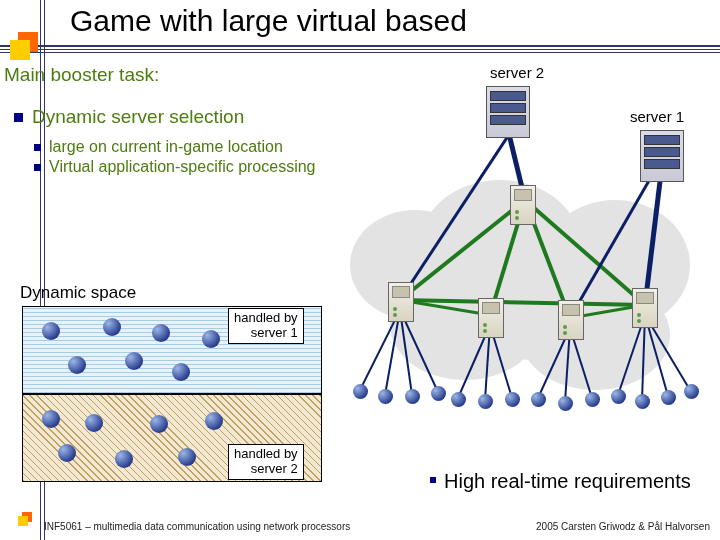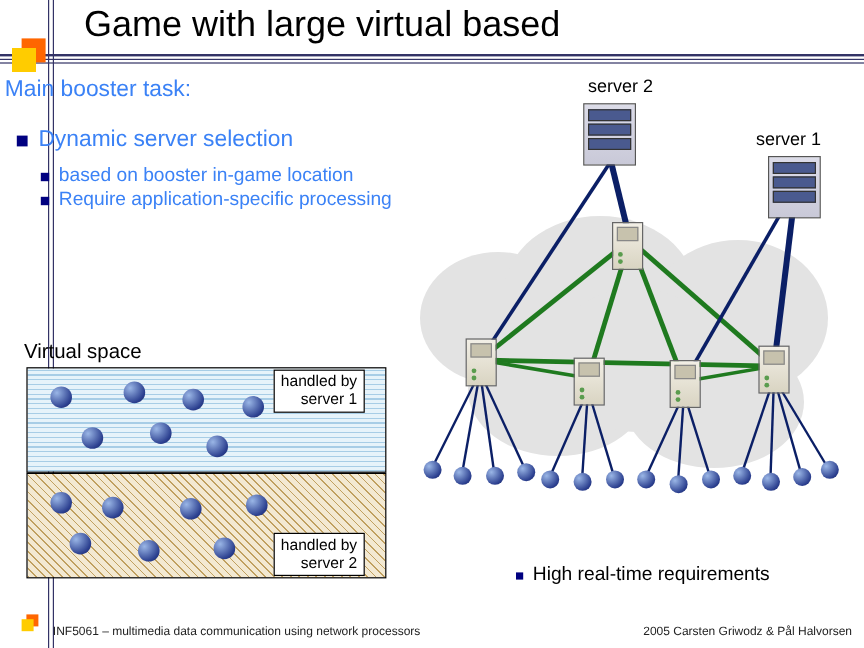--- a/index.html
+++ b/index.html
@@ -86,21 +86,21 @@
     left: 70px;
     font-size: 30px;
     color: #000;
   }
   .body-text {
     position: absolute;
     top: 64px;
     left: 4px;
     width: 330px;
     font-size: 19px;
-    color: #3b82f6;
+    color: #4d7c0f;
   }
   .bullet1 {
     display: flex;
     margin-top: 20px;
   }
   .bullet1 .sq {
     width: 9px;
     height: 9px;
     background: #000080;
     margin-top: 7px;
@@ -247,21 +247,21 @@
     position: absolute;
     width: 15px;
     height: 15px;
     border-radius: 50%;
     background: radial-gradient(circle at 30% 30%, #9ab6e6, #2b3f8f 70%, #1a255a);
   }
   .hrt-bullet {
     position: absolute;
     top: 470px;
     left: 430px;
-    font-size: 16px;
+    font-size: 20px;
     display: flex;
     align-items: flex-start;
   }
   .hrt-bullet .sq {
     width: 6px;
     height: 6px;
     background: #000080;
     margin-top: 7px;
     margin-right: 8px;
   }
@@ -319,25 +319,25 @@
 
   <div class="body-text">
     <div>Main booster task:</div>
     <div class="bullet1">
       <div class="sq"></div>
       <div>Dynamic server selection</div>
     </div>
     <div class="sub-bullets">
       <div class="bullet2">
         <div class="sq"></div>
-        <div>based on booster in-game location</div>
+        <div>large on current in-game location</div>
       </div>
       <div class="bullet2">
         <div class="sq"></div>
-        <div>Require application-specific processing</div>
+        <div>Virtual application-specific processing</div>
       </div>
     </div>
   </div>
 
   <div class="server-label" style="top:64px; left:490px;">server 2</div>
   <div class="server-label" style="top:108px; left:630px;">server 1</div>
 
   <div class="cloud">
     <div class="cloud-blob" style="top:40px;left:10px;width:130px;height:110px;"></div>
     <div class="cloud-blob" style="top:10px;left:80px;width:160px;height:130px;"></div>
@@ -412,21 +412,21 @@
   <div class="client-dot" style="top:394px;left:478px;"></div>
   <div class="client-dot" style="top:392px;left:505px;"></div>
   <div class="client-dot" style="top:392px;left:531px;"></div>
   <div class="client-dot" style="top:396px;left:558px;"></div>
   <div class="client-dot" style="top:392px;left:585px;"></div>
   <div class="client-dot" style="top:389px;left:611px;"></div>
   <div class="client-dot" style="top:394px;left:635px;"></div>
   <div class="client-dot" style="top:390px;left:661px;"></div>
   <div class="client-dot" style="top:384px;left:684px;"></div>
 
-  <div class="vspace-label">Virtual space</div>
+  <div class="vspace-label">Dynamic space</div>
 
   <div class="vs-box top"></div>
   <div class="vs-box bot"></div>
 
   <div class="dot" style="top:322px;left:42px;"></div>
   <div class="dot" style="top:356px;left:68px;"></div>
   <div class="dot" style="top:318px;left:103px;"></div>
   <div class="dot" style="top:352px;left:125px;"></div>
   <div class="dot" style="top:324px;left:152px;"></div>
   <div class="dot" style="top:363px;left:172px;"></div>

